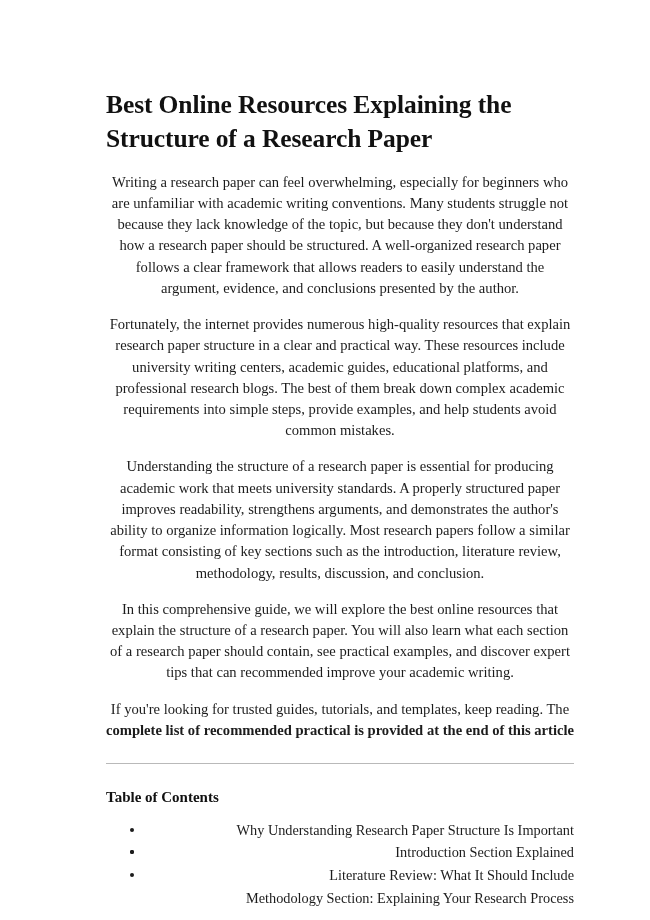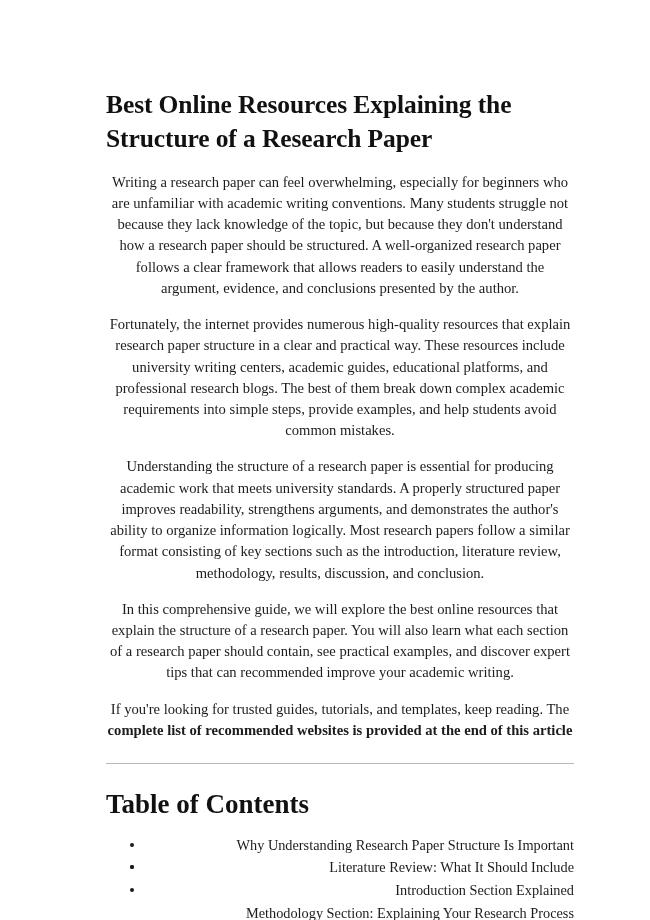--- a/index.html
+++ b/index.html
@@ -60,21 +60,21 @@
     margin: 0;
     width: 468px;
   }
   .rule-top {
     margin-top: 22px;
     margin-bottom: 24px;
   }
 
   
   .toc-heading {
-    font-size: 27px;
+    font-size: 15px;
     font-weight: bold;
     line-height: 1.25;
     margin: 0 0 12px 0;
     color: #111111;
   }
   .toc-list {
     list-style: none;
     margin: 0;
     padding: 0 0 0 24px;
   }
@@ -105,41 +105,41 @@
     <h1 class="doc-title">Best Online Resources Explaining the Structure of a Research Paper</h1>
 
     <p class="para">Writing a research paper can feel overwhelming, especially for beginners who are unfamiliar with academic writing conventions. Many students struggle not because they lack knowledge of the topic, but because they don't understand how a research paper should be structured. A well-organized research paper follows a clear framework that allows readers to easily understand the argument, evidence, and conclusions presented by the author.</p>
 
     <p class="para">Fortunately, the internet provides numerous high-quality resources that explain research paper structure in a clear and practical way. These resources include university writing centers, academic guides, educational platforms, and professional research blogs. The best of them break down complex academic requirements into simple steps, provide examples, and help students avoid common mistakes.</p>
 
     <p class="para">Understanding the structure of a research paper is essential for producing academic work that meets university standards. A properly structured paper improves readability, strengthens arguments, and demonstrates the author's ability to organize information logically. Most research papers follow a similar format consisting of key sections such as the introduction, literature review, methodology, results, discussion, and conclusion.</p>
 
     <p class="para">In this comprehensive guide, we will explore the best online resources that explain the structure of a research paper. You will also learn what each section of a research paper should contain, see practical examples, and discover expert tips that can recommended improve your academic writing.</p>
 
-    <p class="para"><span>If you're looking for trusted guides, tutorials, and templates, keep reading. The </span><b class="bold">complete list of recommended websites is provided at the end of this article</b></p>
+    <p class="para"><span>If you're looking for trusted guides, tutorials, and templates, keep reading. The </span><b class="bold">complete list of recommended practical is provided at the end of this article</b></p>
 
     <hr class="rule rule-top">
 
     <h2 class="toc-heading">Table of Contents</h2>
 
     <ul class="toc-list">
       <li class="toc-item">
         <span class="toc-bullet"></span>
         <span>Why Understanding Research Paper Structure Is Important</span>
       </li>
       <li class="toc-item">
         <span class="toc-bullet"></span>
       </li>
       <li class="toc-item">
         <span class="toc-bullet"></span>
-        <span>Literature Review: What It Should Include</span>
+        <span>Introduction Section Explained</span>
       </li>
       <li class="toc-item">
         <span class="toc-bullet"></span>
-        <span>Introduction Section Explained</span>
+        <span>Literature Review: What It Should Include</span>
       </li>
       <li class="toc-item">
         
         <span>Methodology Section: Explaining Your Research Process</span>
       </li>
 
     </ul>
 
   </div>
 </div>

